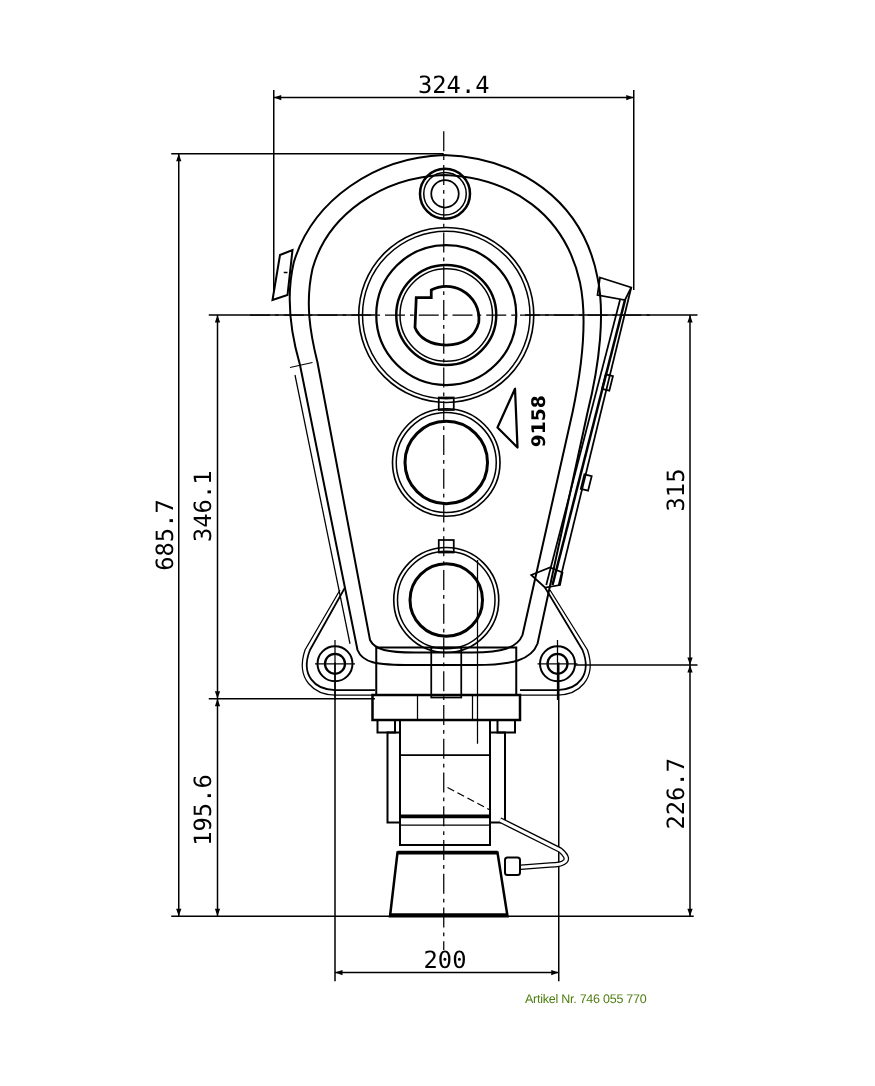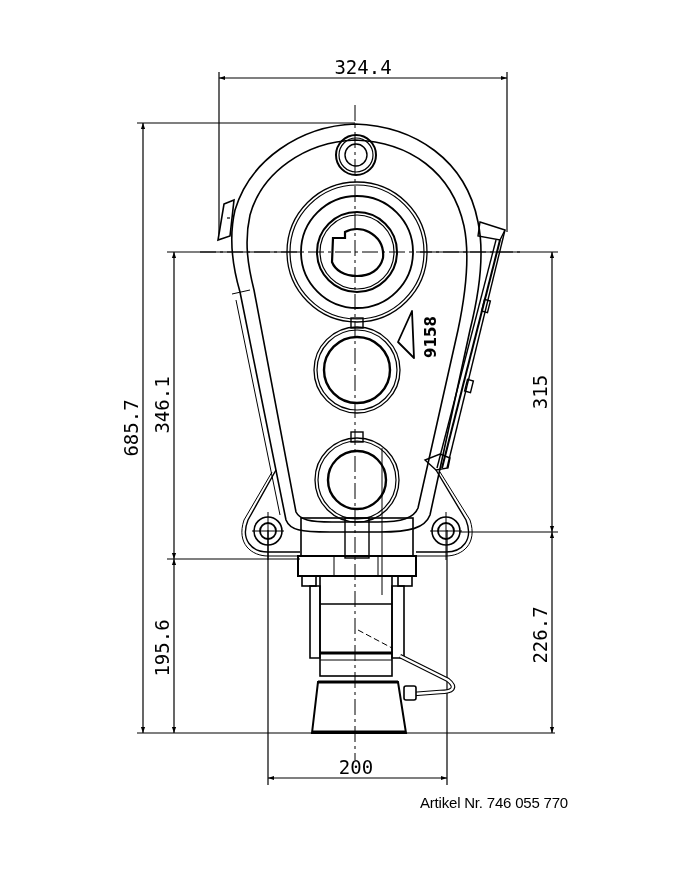--- a/index.html
+++ b/index.html
@@ -1,19 +1,19 @@
 <!DOCTYPE html>
 <html><head>
   <meta charset="utf-8">
   <style>
     html, body { margin: 0; padding: 0; background: #ffffff; }
     body { width: 700px; height: 869px; position: relative; overflow: hidden; font-family: "DejaVu Sans", sans-serif; }
     #drawing { position: absolute; left: 0; top: 0; width: 700px; height: 869px; }
     .dim-text { font-family: "DejaVu Sans Mono", monospace; font-size: 19px; fill: #000; }
-    .caption { position: absolute; left: 420px; top: 794px; font-family: "Liberation Sans", sans-serif; font-size: 15px; color: #000000; letter-spacing: -0.2px; }
+    .caption { position: absolute; left: 420px; top: 794px; font-family: "Liberation Sans", sans-serif; font-size: 10px; color: #4d7c0f; letter-spacing: -0.2px; }
     .part-mark { font-family: "DejaVu Sans", sans-serif; font-weight: bold; font-size: 15px; fill: #000; }
   </style>
 </head>
 <body>
 
 <svg id="drawing" viewBox="0 0 700 869" xmlns="http://www.w3.org/2000/svg">
   <defs>
     <marker id="arr" viewBox="0 0 10 10" refX="10" refY="5" markerWidth="14" markerHeight="6" orient="auto-start-reverse" markerUnits="userSpaceOnUse">
       <path d="M0,1.5 L10,5 L0,8.5 z" fill="#000"></path>
     </marker>

